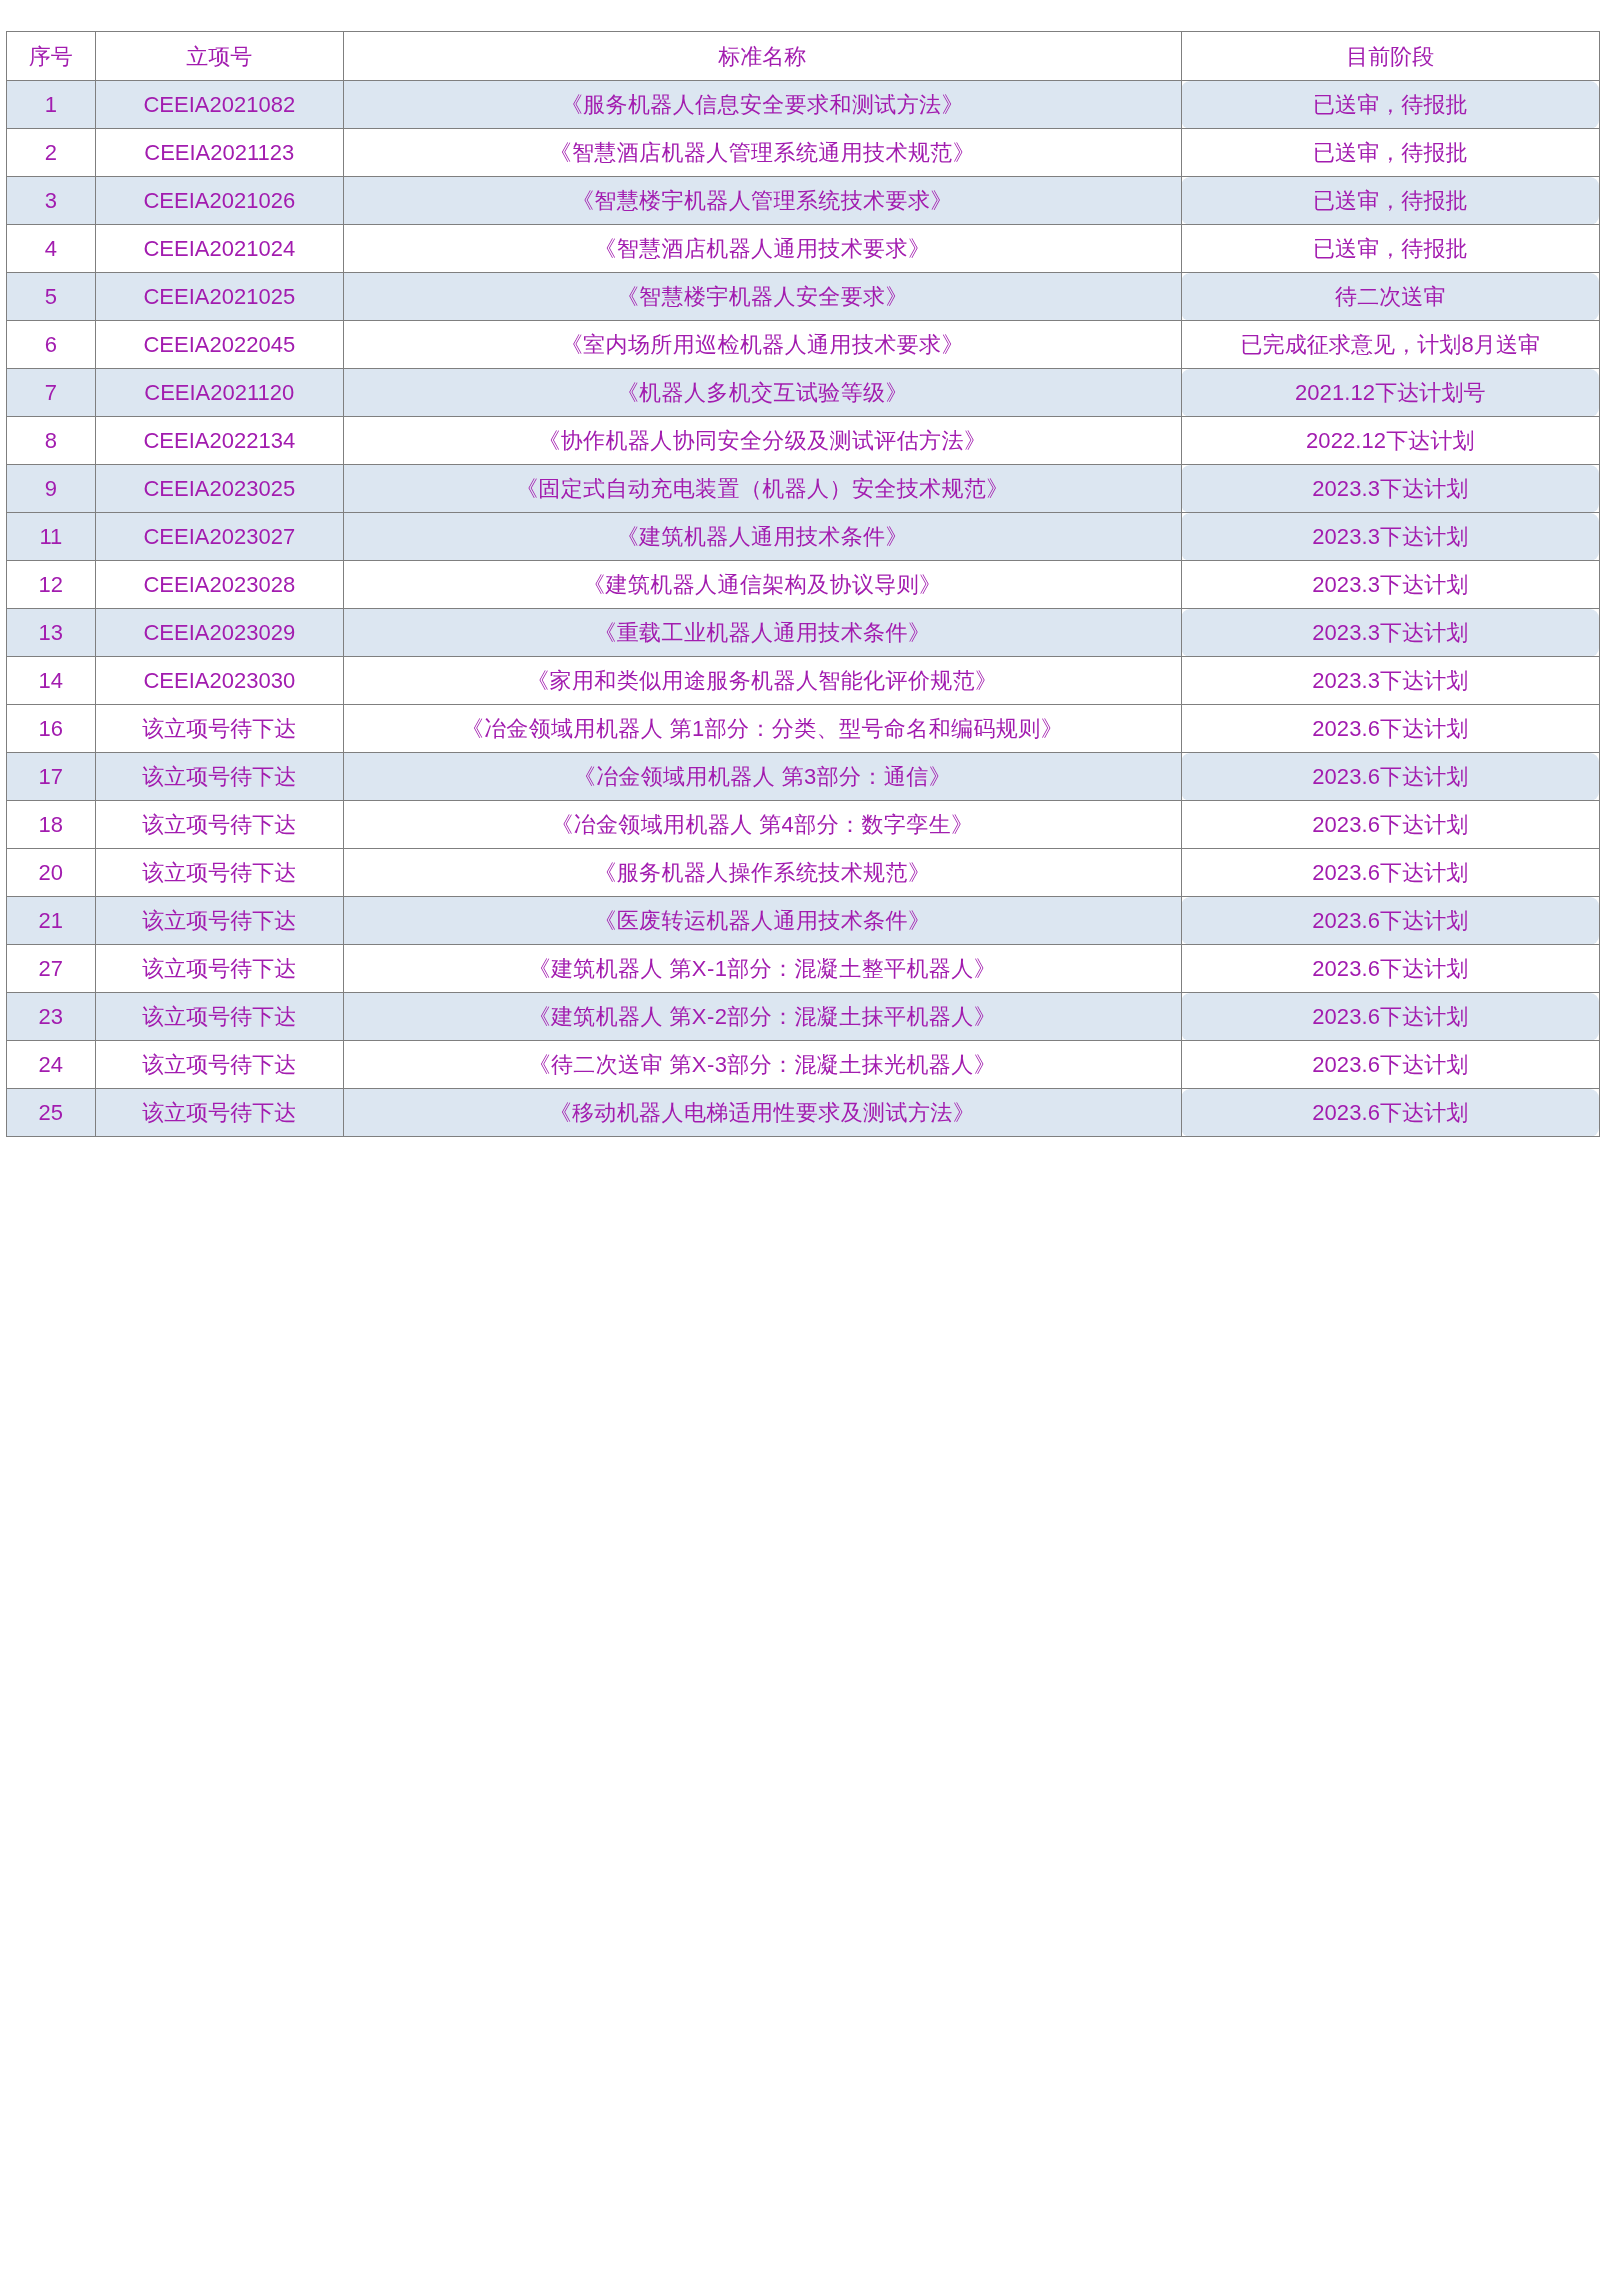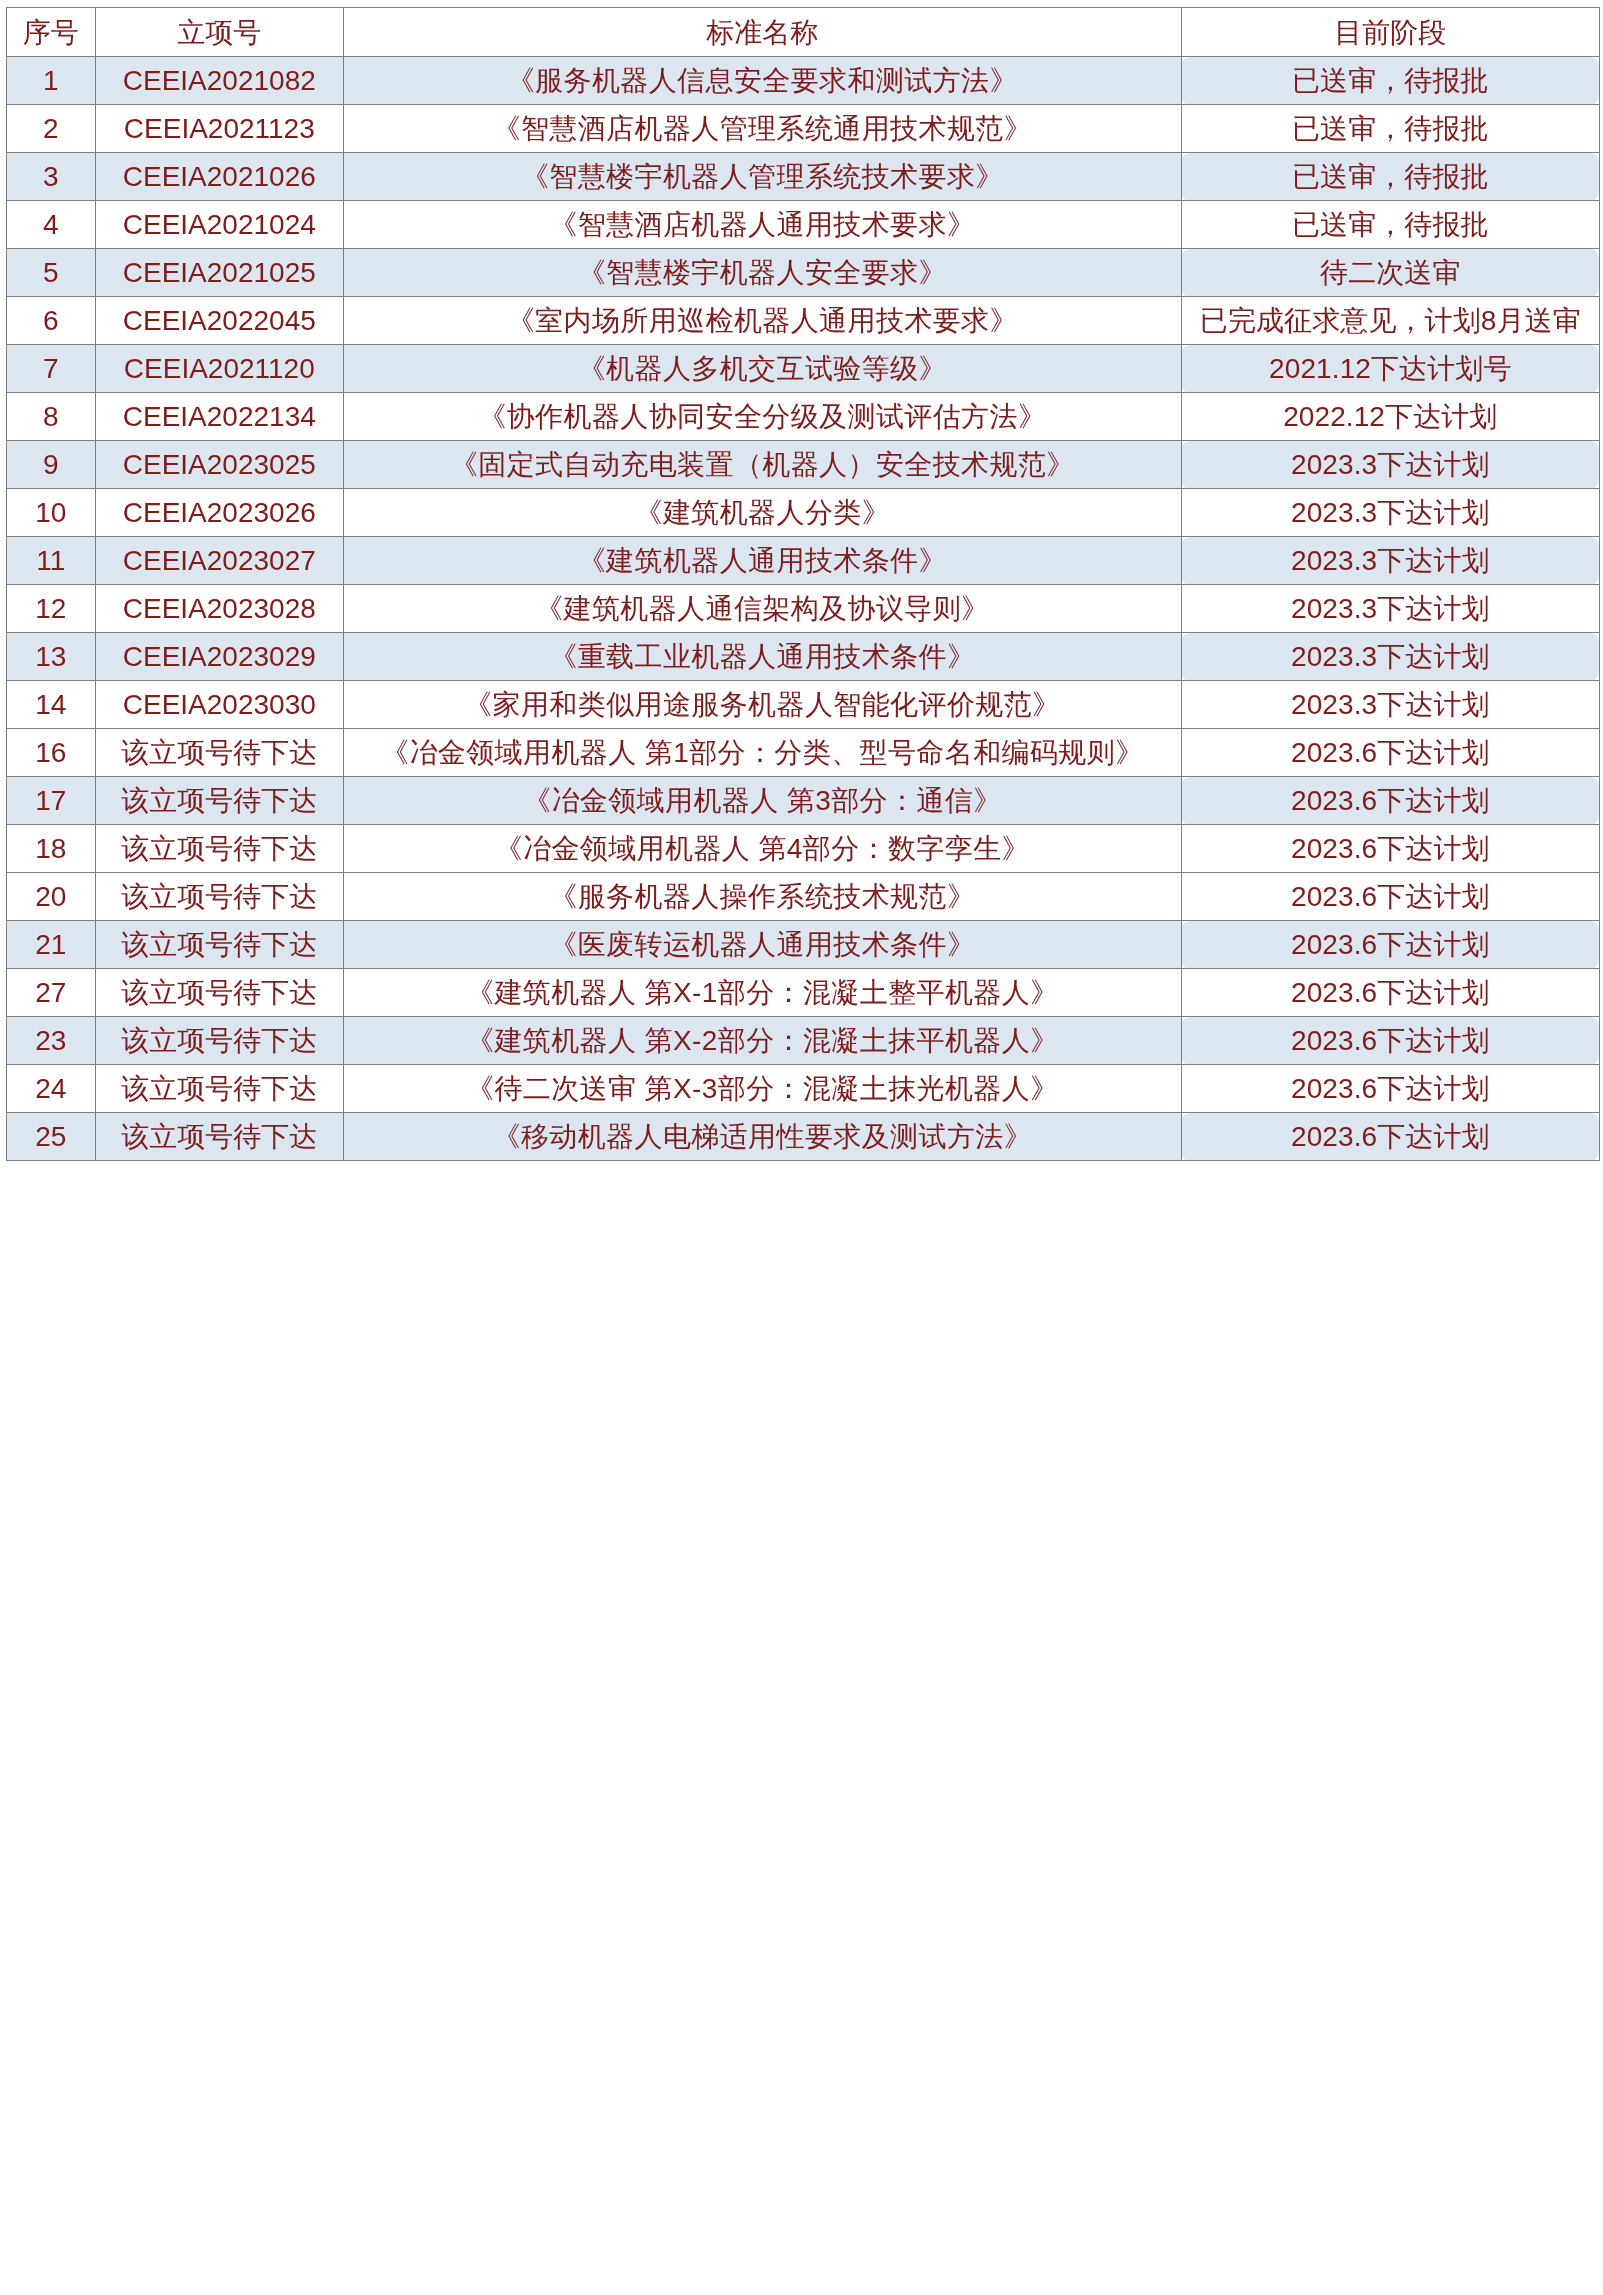--- a/index.html
+++ b/index.html
@@ -13,22 +13,23 @@
   }
   .sheet {
     width: 1604px;
     box-sizing: border-box;
     padding: 7.3px 5.8px 5.8px 5.8px;
   }
   table.std-table {
     border-collapse: collapse;
     width: 1592px;
     table-layout: fixed;
-    font-size: 28px;
-    color: #7f1d1d;
+    font-size: 22px;
+    color: #a21caf;
+    margin-top: 24px;
   }
   table.std-table col.c-seq   { width: 89px; }
   table.std-table col.c-code  { width: 248px; }
   table.std-table col.c-name  { width: 838px; }
   table.std-table col.c-stage { width: 418px; }
 
   table.std-table th,
   table.std-table td {
     border: 1.5px solid #7f7f7f;
     text-align: center;
@@ -125,26 +126,20 @@
           <td class="cell-code">CEEIA2022134</td>
           <td class="cell-name">《协作机器人协同安全分级及测试评估方法》</td>
           <td class="cell-stage">2022.12下达计划</td>
         </tr>
         <tr class="shaded">
           <td class="cell-seq">9</td>
           <td class="cell-code">CEEIA2023025</td>
           <td class="cell-name">《固定式自动充电装置（机器人）安全技术规范》</td>
           <td class="cell-stage">2023.3下达计划</td>
         </tr>
-        <tr class="plain">
-          <td class="cell-seq">10</td>
-          <td class="cell-code">CEEIA2023026</td>
-          <td class="cell-name">《建筑机器人分类》</td>
-          <td class="cell-stage">2023.3下达计划</td>
-        </tr>
         <tr class="shaded">
           <td class="cell-seq">11</td>
           <td class="cell-code">CEEIA2023027</td>
           <td class="cell-name">《建筑机器人通用技术条件》</td>
           <td class="cell-stage">2023.3下达计划</td>
         </tr>
         <tr class="plain">
           <td class="cell-seq">12</td>
           <td class="cell-code">CEEIA2023028</td>
           <td class="cell-name">《建筑机器人通信架构及协议导则》</td>

